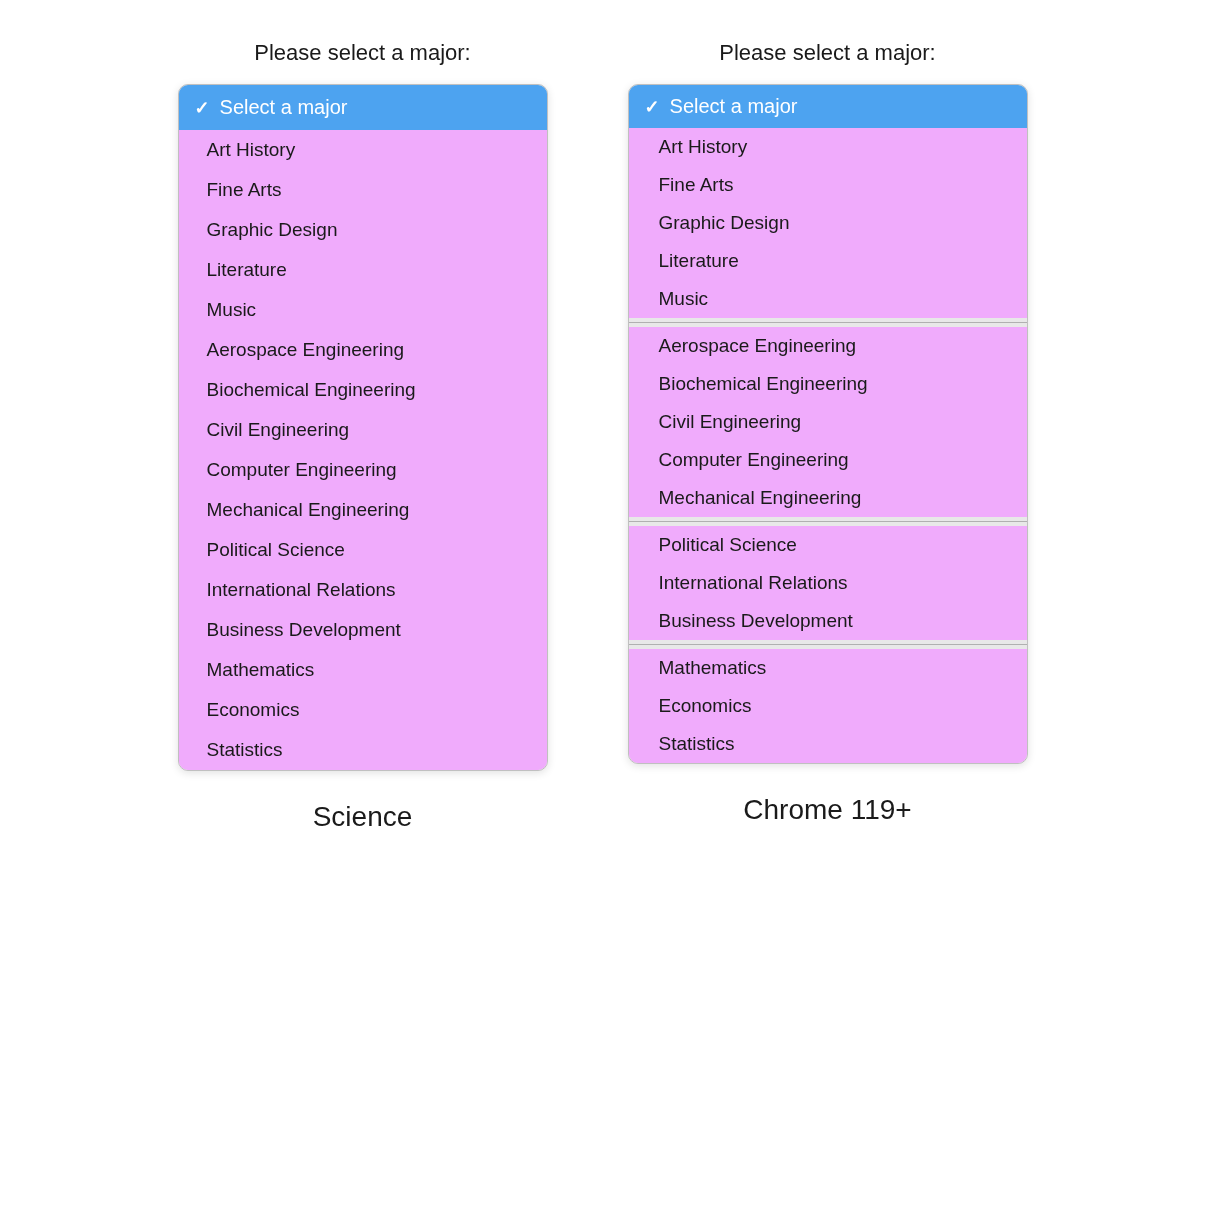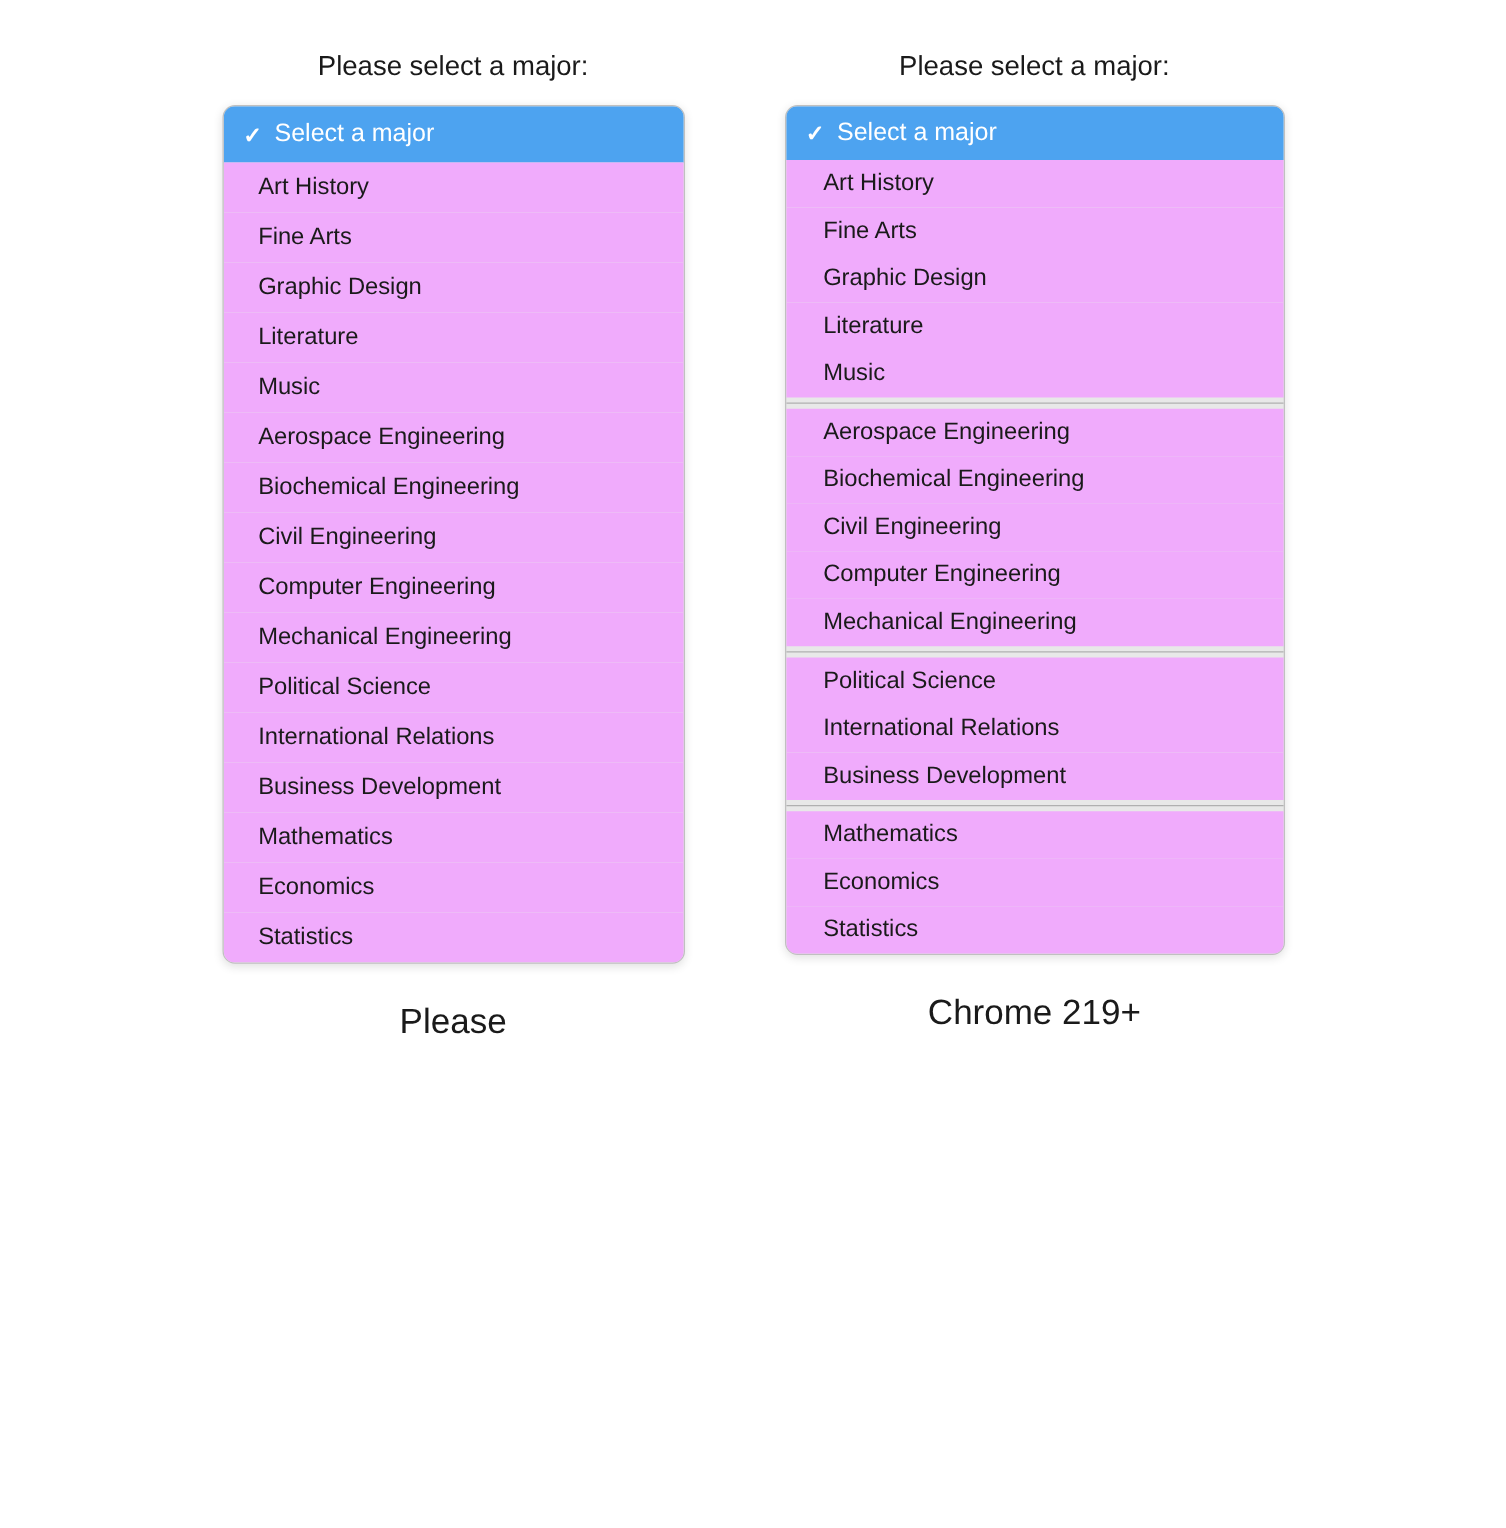--- a/index.html
+++ b/index.html
@@ -124,21 +124,21 @@
       <div class="dropdown-item">Civil Engineering</div>
       <div class="dropdown-item">Computer Engineering</div>
       <div class="dropdown-item">Mechanical Engineering</div>
       <div class="dropdown-item">Political Science</div>
       <div class="dropdown-item">International Relations</div>
       <div class="dropdown-item">Business Development</div>
       <div class="dropdown-item">Mathematics</div>
       <div class="dropdown-item">Economics</div>
       <div class="dropdown-item">Statistics</div>
     </div>
-    <div class="caption">Please</div>
+    <div class="caption">Science</div>
   </div>
 
   <div class="panel">
     <div class="panel-label">Please select a major:</div>
     <div class="dropdown-box">
       <div class="dropdown-selected">
         <span class="checkmark">✓</span>
         <span>Select a major</span>
       </div>
 
@@ -161,15 +161,15 @@
       <div class="dropdown-item">Political Science</div>
       <div class="dropdown-item">International Relations</div>
       <div class="dropdown-item">Business Development</div>
 
       <div class="divider"></div>
 
       <div class="dropdown-item">Mathematics</div>
       <div class="dropdown-item">Economics</div>
       <div class="dropdown-item">Statistics</div>
     </div>
-    <div class="caption">Chrome 219+</div>
+    <div class="caption">Chrome 119+</div>
   </div>
 </div>
 
 </body></html>

